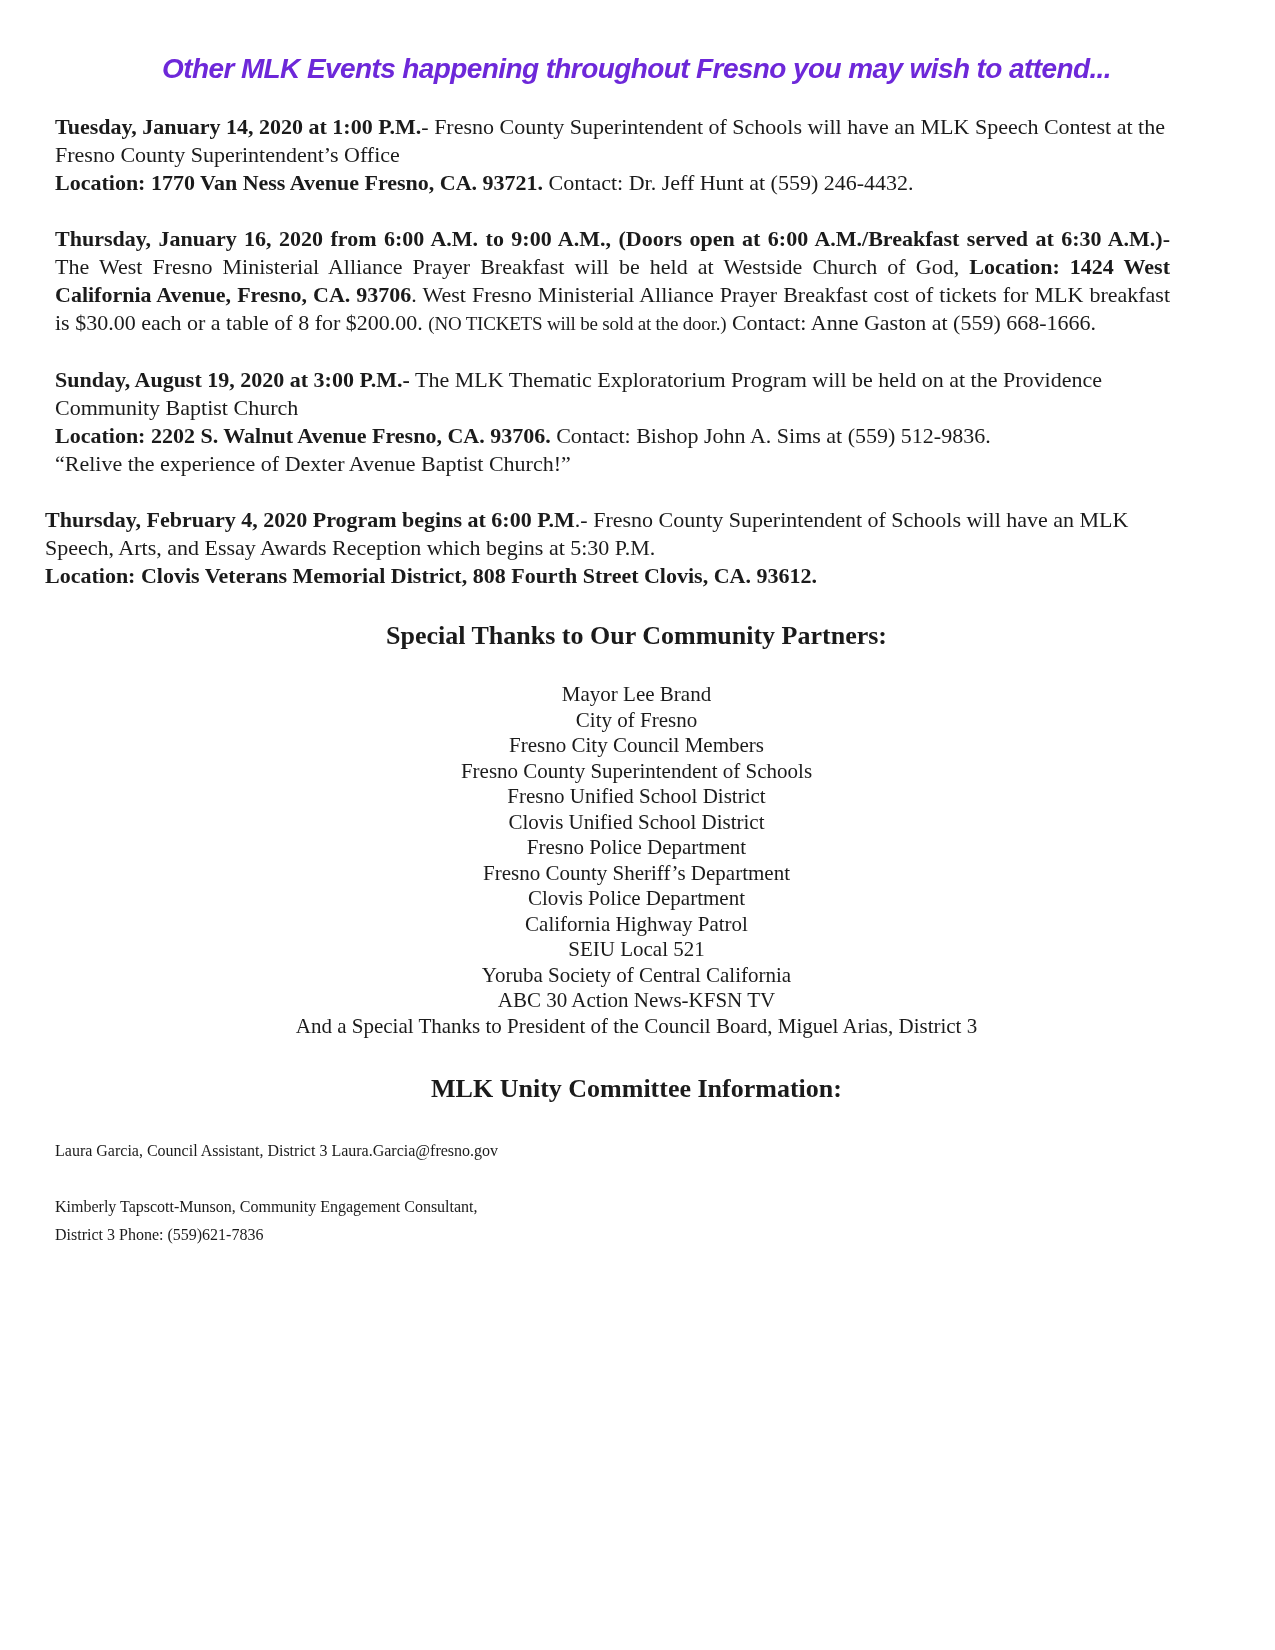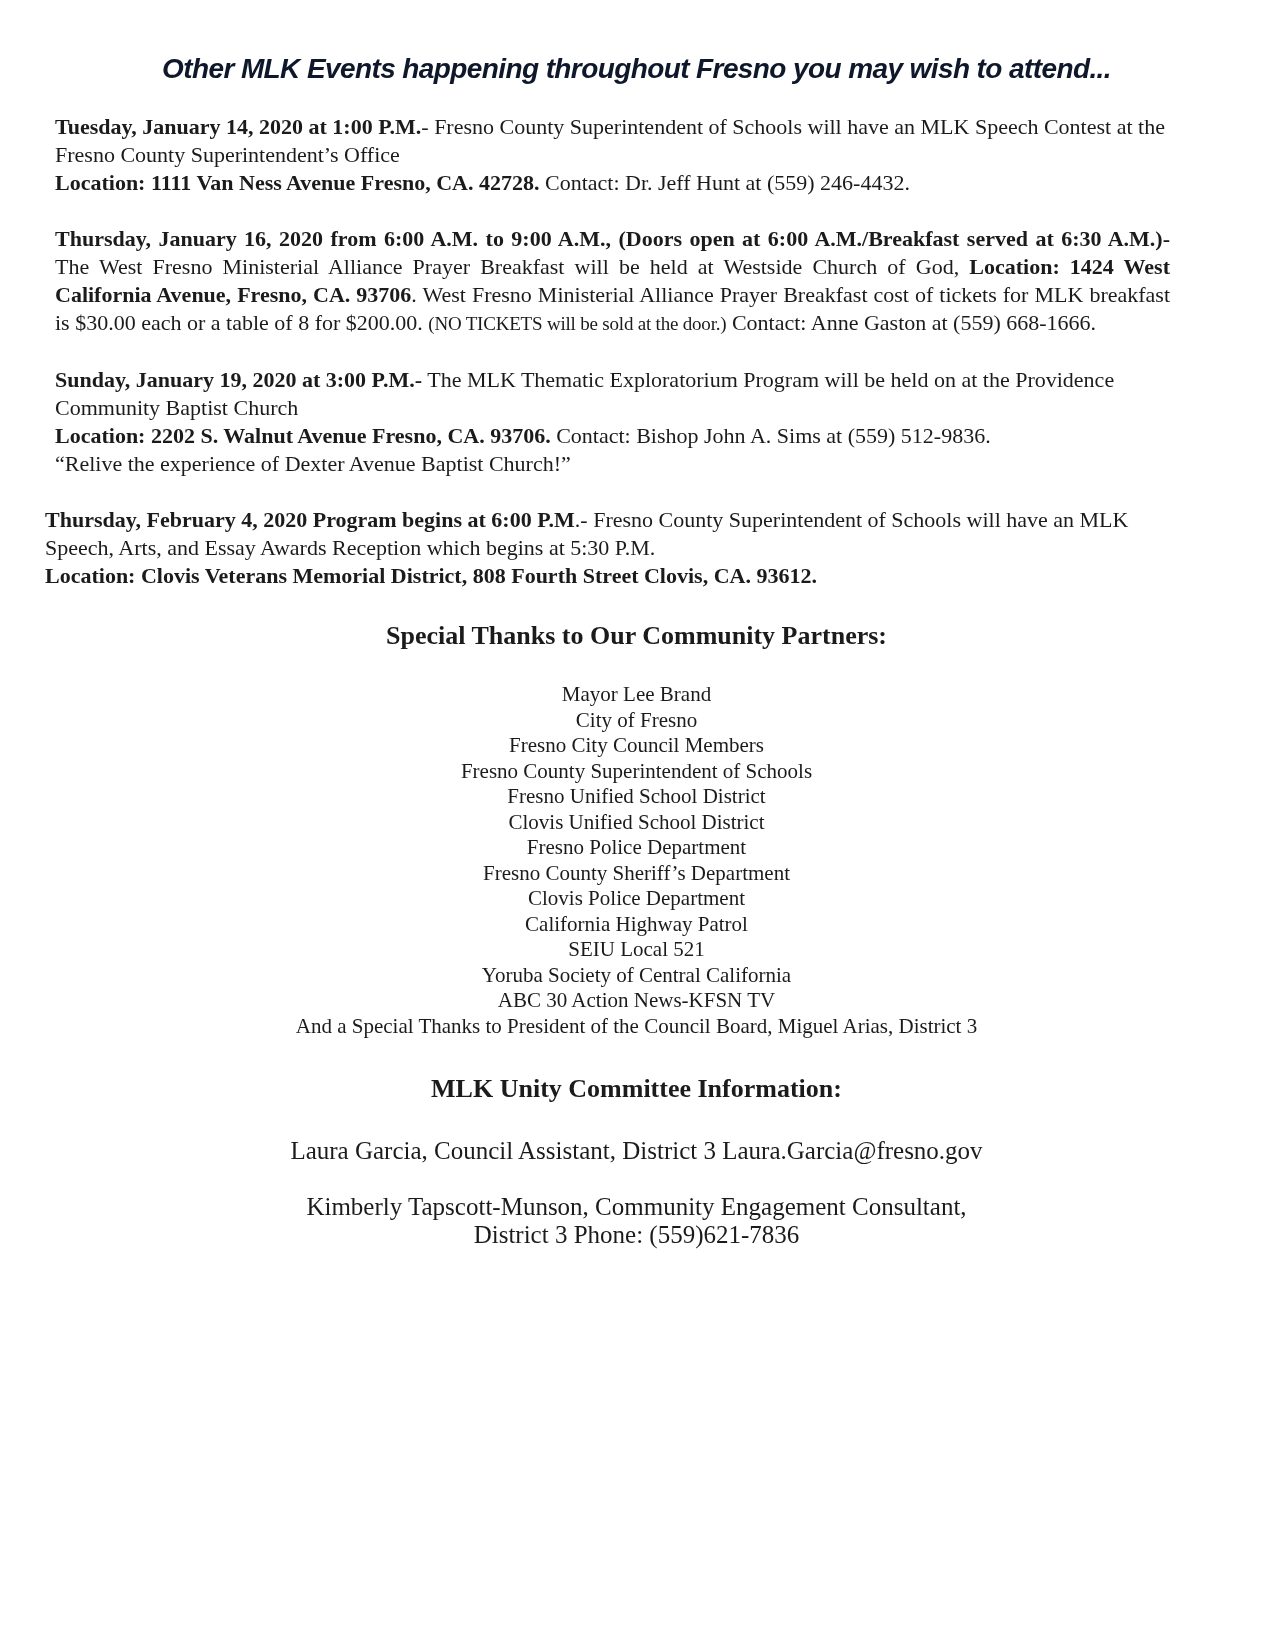--- a/index.html
+++ b/index.html
@@ -15,21 +15,21 @@
     padding:52px 57px 0 55px;
   }
   .doc-title {
     font-family:"Liberation Sans", sans-serif;
     font-weight:bold;
     font-style:italic;
     font-size:28px;
     line-height:34px;
     letter-spacing:-0.6px;
     text-align:center;
-    color:#0f172a;
+    color:#6d28d9;
     margin:0 0 27px 0;
   }
   .event {
     font-size:22px;
     line-height:28px;
     max-width:1115px;
     margin:0 0 28px 0;
     text-align:left;
   }
   .event.justified { text-align:justify; }
@@ -44,40 +44,39 @@
     margin:30px 0 0 0;
   }
   .partners-list {
     margin-top:30px;
     text-align:center;
     font-size:21px;
     line-height:25.5px;
   }
   .committee-heading { margin-top:34px; }
   .committee {
-    text-align:center;
-    font-size:25px;
+    font-size:16px;
     line-height:28px;
   }
   .committee .line-first { margin-top:32px; }
   .committee .block-gap { margin-top:28px; }
 </style>
 </head>
 <body>
 
 <div class="page">
 
   <h1 class="doc-title">Other MLK Events happening throughout Fresno you may wish to attend...</h1>
 
   <p class="event"><span class="b">Tuesday, January 14, 2020 at 1:00 P.M.</span><span>- Fresno County Superintendent of Schools will have an MLK Speech Contest at the Fresno County Superintendent’s Office</span><br>
-  <span class="b">Location: 1111 Van Ness Avenue Fresno, CA. 42728.</span><span> Contact: Dr. Jeff Hunt at (559) 246-4432.</span></p>
+  <span class="b">Location: 1770 Van Ness Avenue Fresno, CA. 93721.</span><span> Contact: Dr. Jeff Hunt at (559) 246-4432.</span></p>
 
   <p class="event justified"><span class="b">Thursday, January 16, 2020 from 6:00 A.M. to 9:00 A.M., (Doors open at 6:00 A.M./Breakfast served at 6:30 A.M.)-</span><span> The West Fresno Ministerial Alliance Prayer Breakfast will be held at Westside Church of God, </span><span class="b">Location: 1424 West California Avenue, Fresno, CA. 93706</span><span>. West Fresno Ministerial Alliance Prayer Breakfast cost of tickets for MLK breakfast is $30.00 each or a table of 8 for $200.00. </span><span class="b-small">(NO TICKETS will be sold at the door.)</span><span> Contact: Anne Gaston at (559) 668-1666.</span></p>
 
-  <p class="event"><span class="b">Sunday, January 19, 2020 at 3:00 P.M.-</span><span> The MLK Thematic Exploratorium Program will be held on at the Providence Community Baptist Church</span><br>
+  <p class="event"><span class="b">Sunday, August 19, 2020 at 3:00 P.M.-</span><span> The MLK Thematic Exploratorium Program will be held on at the Providence Community Baptist Church</span><br>
   <span class="b">Location: 2202 S. Walnut Avenue Fresno, CA. 93706.</span><span> Contact: Bishop John A. Sims at (559) 512-9836.</span><br>
   <span>“Relive the experience of Dexter Avenue Baptist Church!”</span></p>
 
   <p class="event shift-left"><span class="b">Thursday, February 4, 2020 Program begins at 6:00 P.M</span><span>.- Fresno County Superintendent of Schools will have an MLK Speech, Arts, and Essay Awards Reception which begins at 5:30 P.M.</span><br>
   <span class="b">Location: Clovis Veterans Memorial District, 808 Fourth Street Clovis, CA. 93612.</span></p>
 
   <h2 class="section-heading">Special Thanks to Our Community Partners:</h2>
 
   <div class="partners-list">
     <div>Mayor Lee Brand</div>

